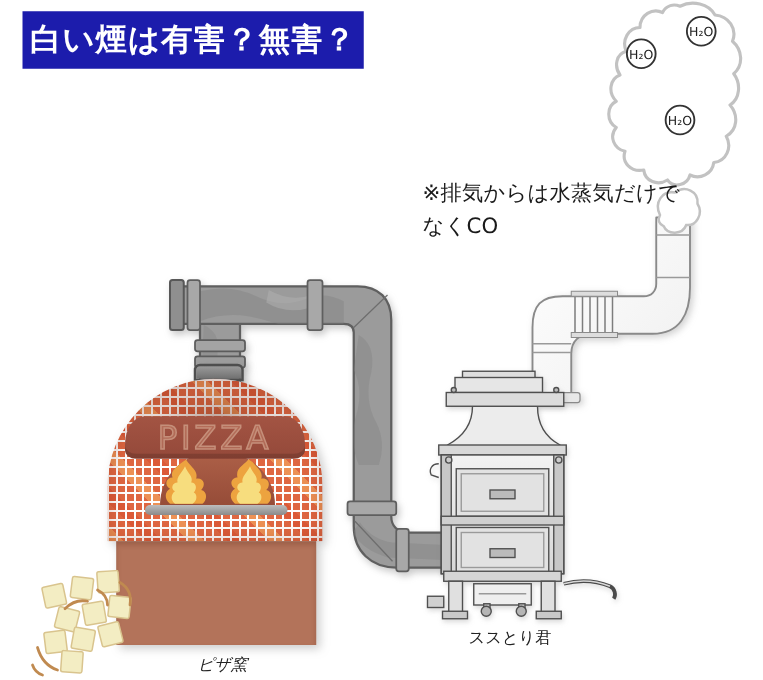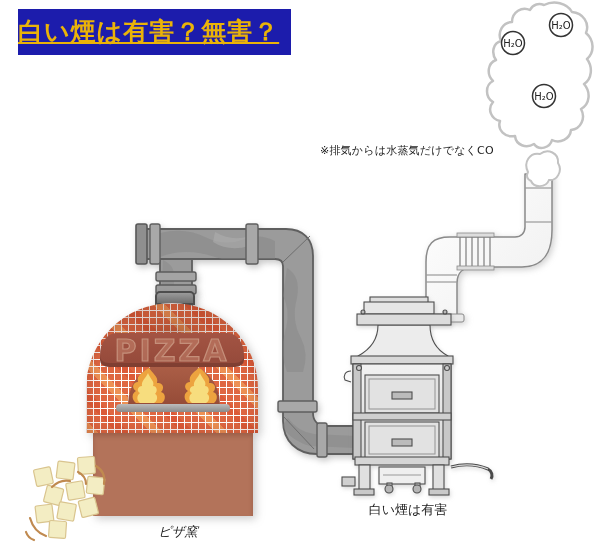--- a/index.html
+++ b/index.html
@@ -2,25 +2,25 @@
 <html><head>
 <meta charset="utf-8">
 <style>
   html,body{margin:0;padding:0;background:#fff;}
   .canvas{position:relative;width:610px;height:544px;background:#ffffff;overflow:hidden;
           font-family:"DejaVu Sans","Liberation Sans",sans-serif;}
   .abs{position:absolute;}
 
   
   .title-banner{left:18px;top:9px;width:273px;height:46px;background:#1c1cac;
-    color:#eab308;font-size:25px;font-weight:bold;line-height:46px;
-    text-align:left;letter-spacing:1px;text-decoration:underline;}
-
-  
-  .annotation{left:320px;top:143px;width:210px;font-size:11px;color:#1a1a1a;
+    color:#ffffff;font-size:25px;font-weight:bold;line-height:46px;
+    text-align:center;letter-spacing:1px;}
+
+  
+  .annotation{left:338px;top:143px;width:210px;font-size:17px;color:#1a1a1a;
     line-height:1.5;letter-spacing:0.2px;}
 
   
   .equip-label{font-size:13px;color:#222;}
   .pizza-label{left:148px;top:523px;width:60px;text-align:center;font-style:italic;}
   .collector-label{left:363px;top:501px;width:90px;text-align:center;}
 
   
   .oven{left:86px;top:288px;width:172px;height:228px;
         filter:drop-shadow(3px 3px 4px rgba(90,90,90,0.30));}
@@ -37,21 +37,21 @@
         rgba(216,74,44,.45) 22px 31px, rgba(0,0,0,0) 31px 46px);
     box-shadow:inset 0 0 16px rgba(120,50,30,.35);
     overflow:hidden;}
   .oven-dome::after{content:"";position:absolute;left:0;top:0;right:0;bottom:0;
     background:radial-gradient(ellipse 62% 42% at 50% 24%, rgba(105,45,25,.42), rgba(105,45,25,0) 72%);}
   .oven-awning{position:absolute;left:14px;top:45px;width:144px;height:34px;
     background:linear-gradient(#a35443,#94493a);
     border-radius:16px 16px 9px 9px / 22px 22px 7px 7px;
     box-shadow:inset 0 -4px 0 rgba(0,0,0,.14);
     text-align:center;line-height:36px;z-index:3;}
-  .oven-sign{font-size:30px;font-weight:bold;letter-spacing:3px;
+  .oven-sign{font-size:26px;font-weight:normal;letter-spacing:3px;
     color:rgba(203,143,118,0.45);-webkit-text-stroke:1.2px #c58f7a;}
   .oven-opening{position:absolute;left:42px;top:74px;width:92px;height:42px;
     background:linear-gradient(#b06a50,#93structureE 0 0);
     background:linear-gradient(#ad6048,#964c38);
     border-radius:46px 46px 0 0;overflow:hidden;z-index:2;}
   .oven-shelf{position:absolute;left:30px;top:116px;width:114px;height:8px;
     background:linear-gradient(#bdbdbd,#8a8a8a);border-radius:4px;z-index:4;}
   .oven-base{position:absolute;left:7px;top:145px;width:160px;height:83px;
     background:#b3735a;box-shadow:inset 0 3px 4px rgba(90,40,25,.25);}
 
@@ -237,15 +237,15 @@
     </g>
   </svg>
 
   <div class="abs title-banner">白い煙は有害？無害？</div>
 
   <div class="abs annotation">
     <div>※排気からは水蒸気だけでなくCO</div>
   </div>
 
   <div class="abs equip-label pizza-label">ピザ窯</div>
-  <div class="abs equip-label collector-label">白い煙は有害</div>
+  <div class="abs equip-label collector-label">ススとり君</div>
 
 </div>
 
 </body></html>

